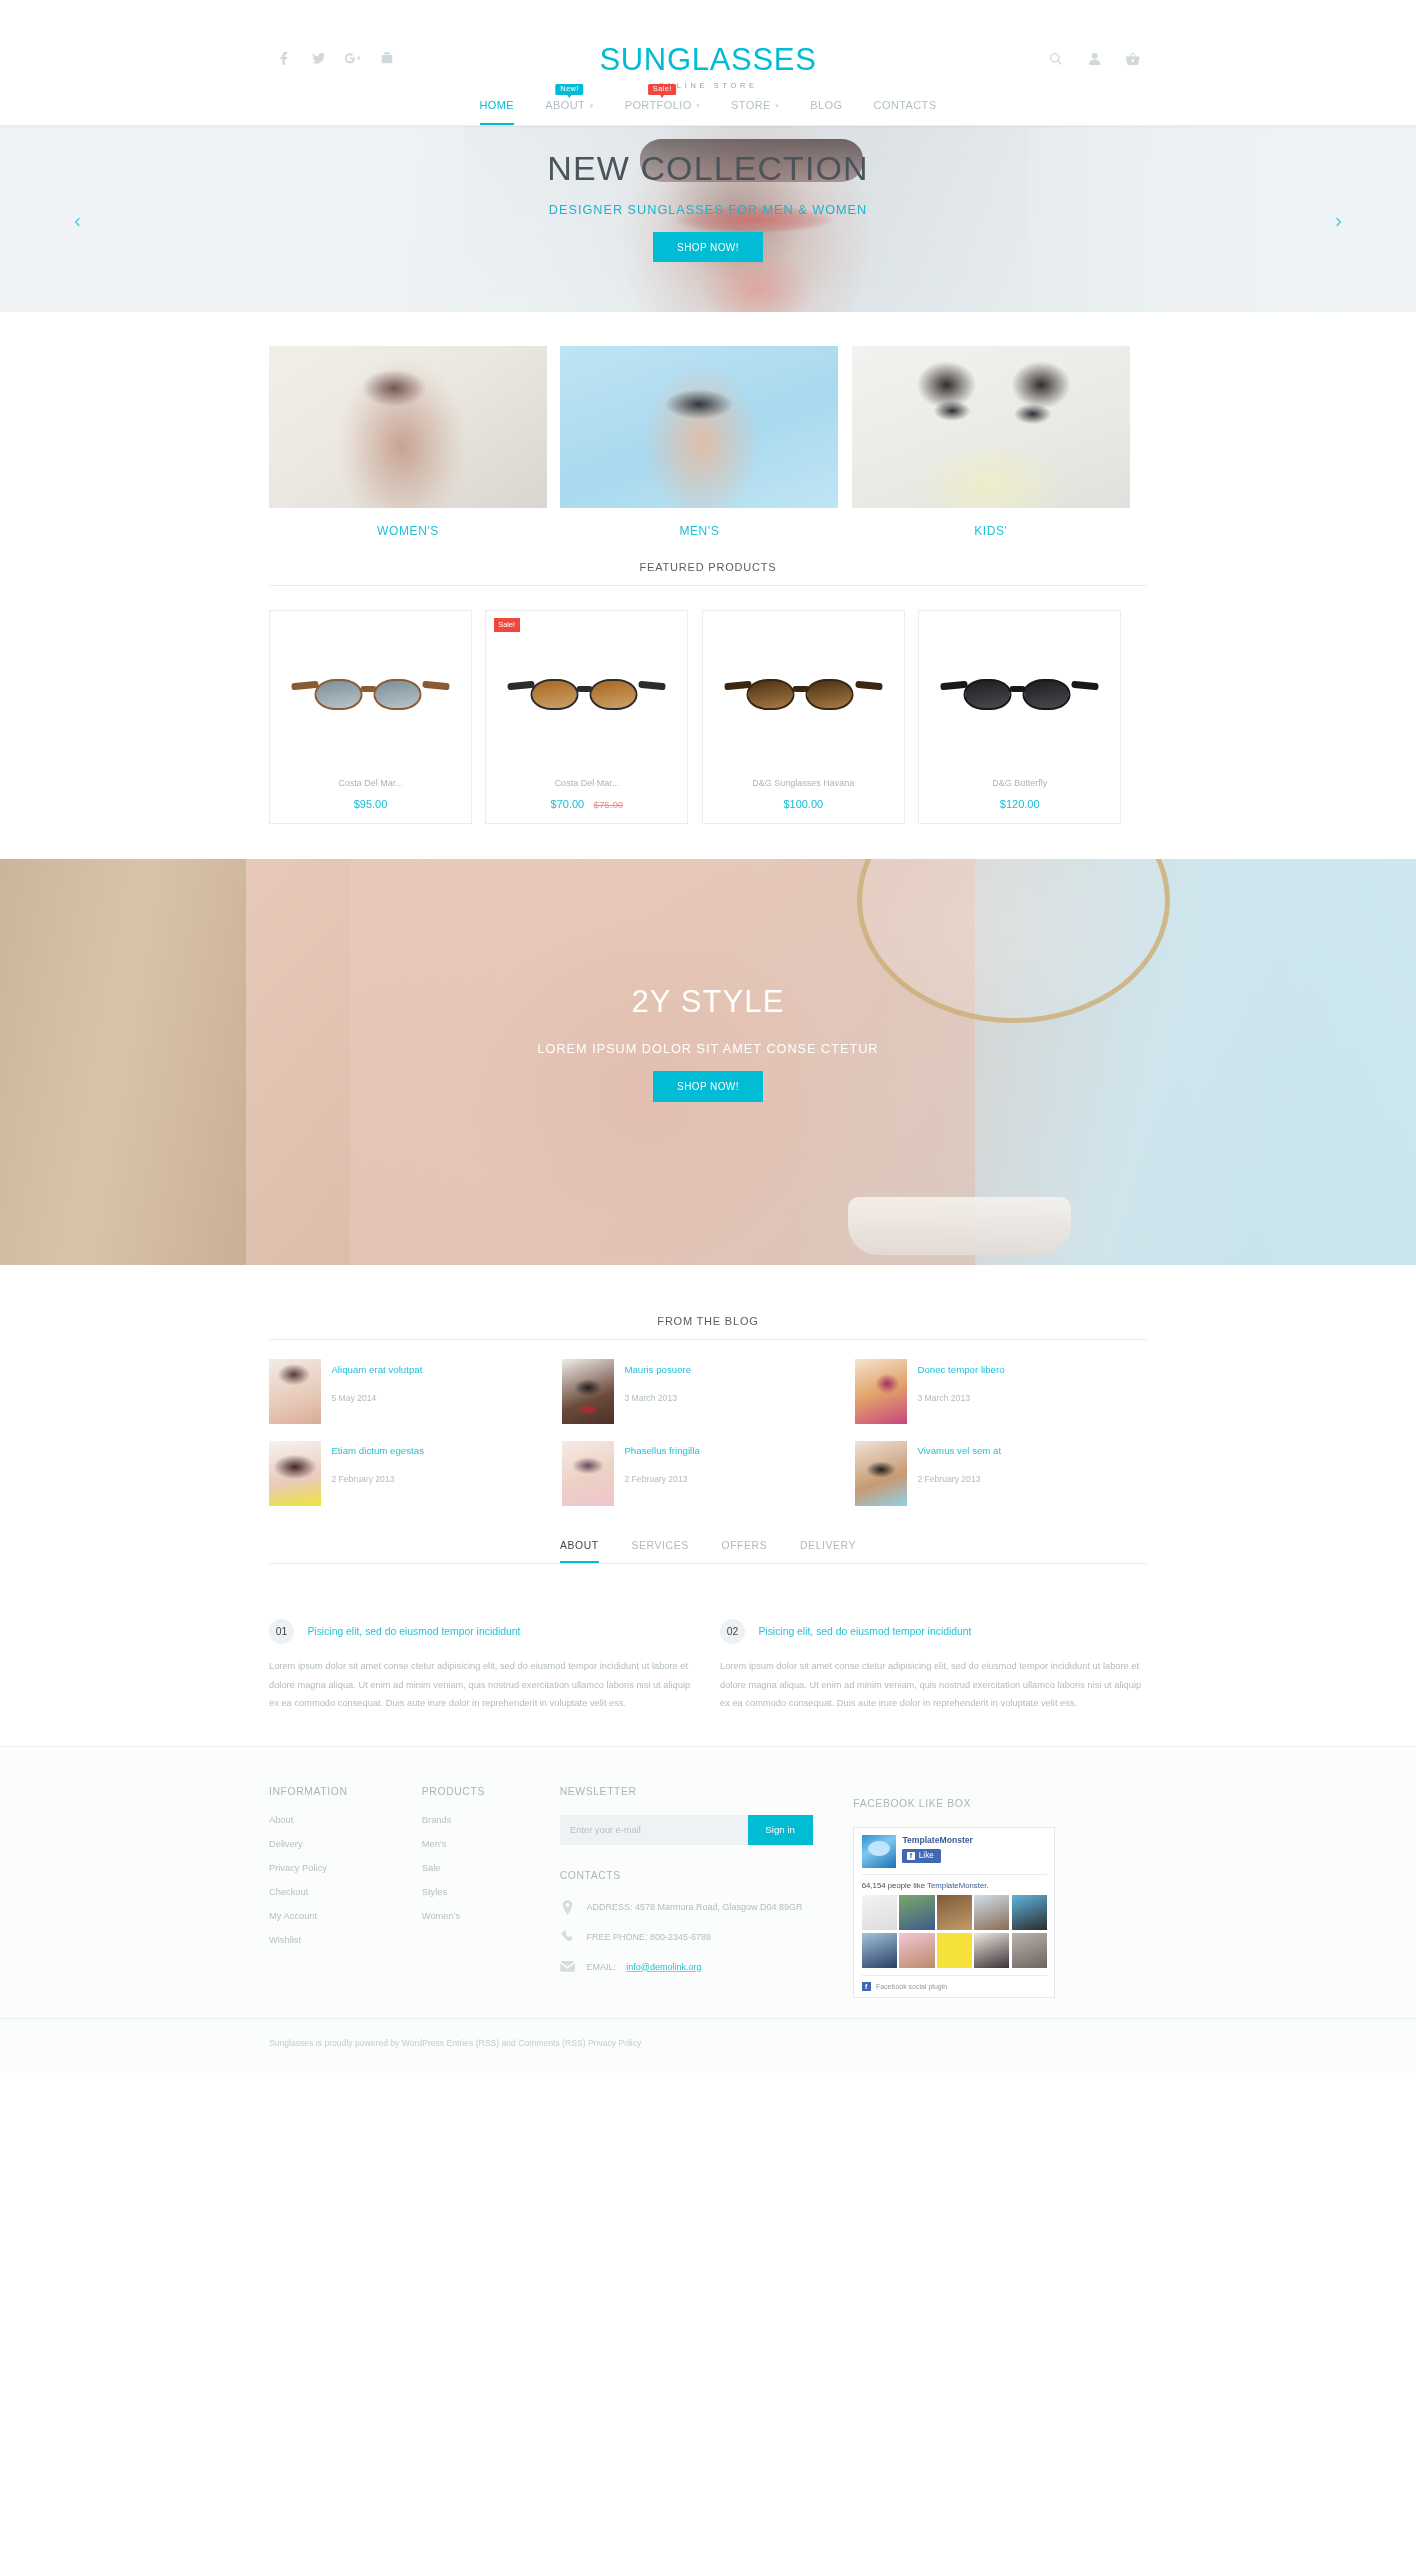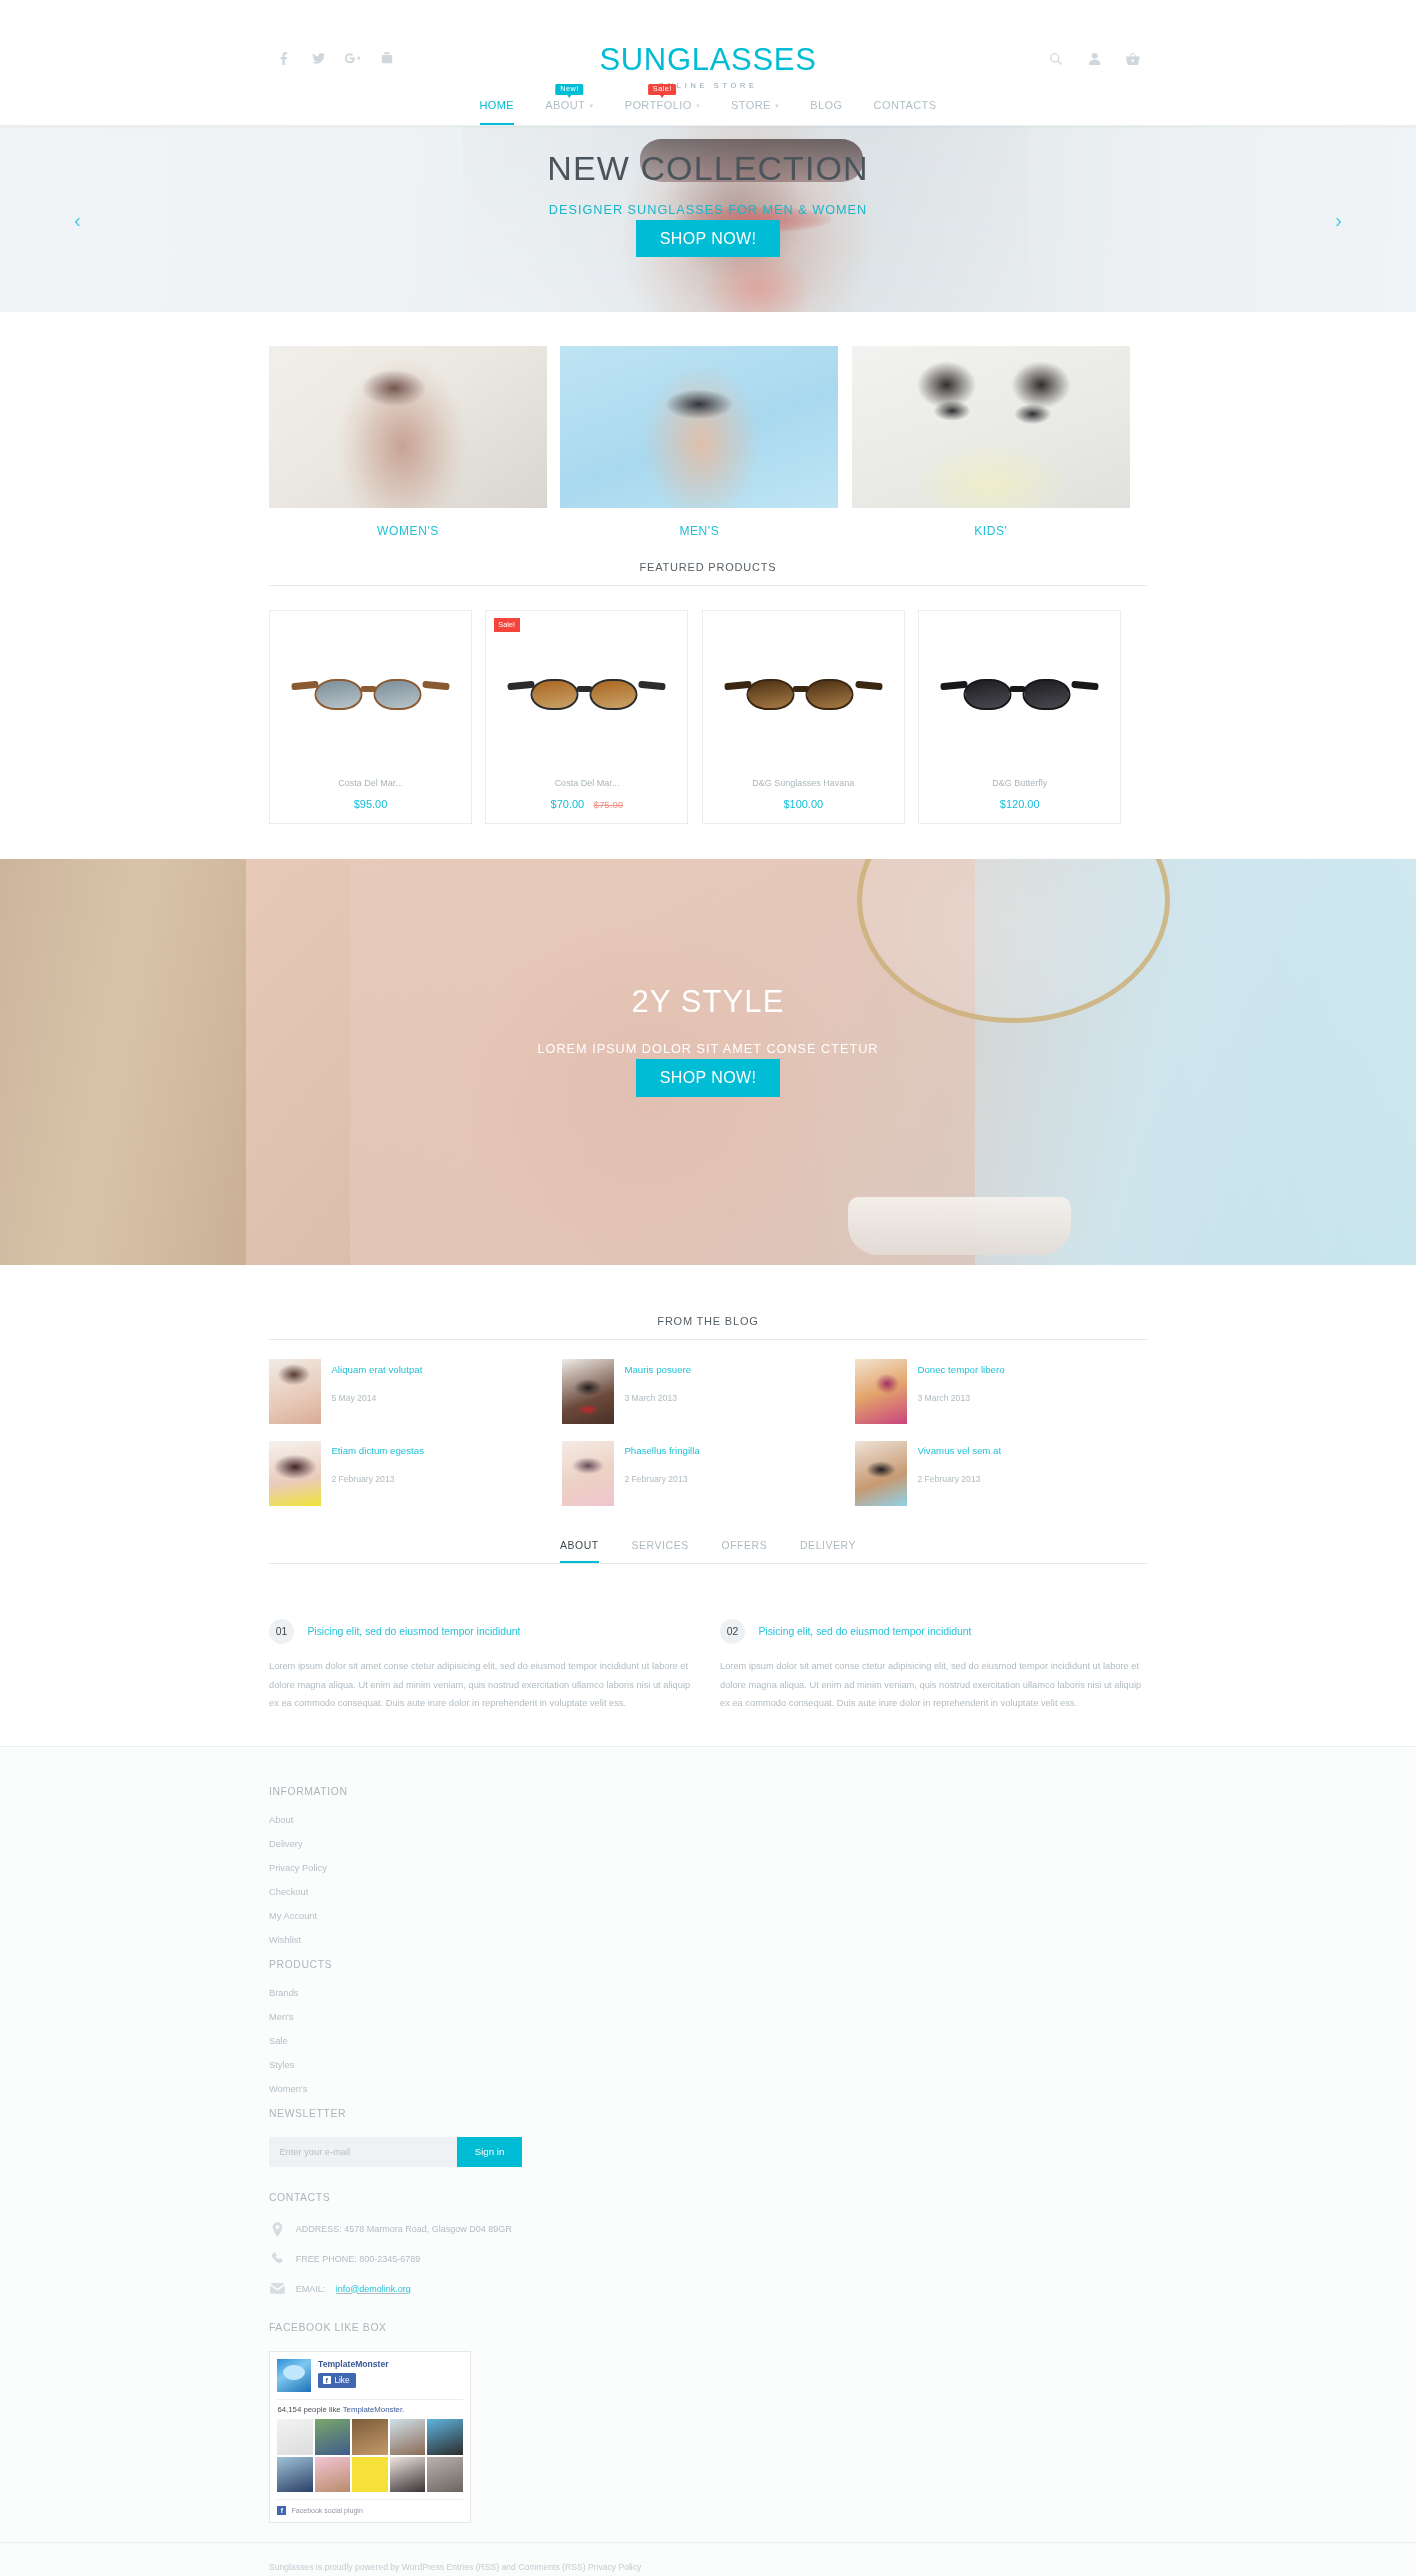--- a/index.html
+++ b/index.html
@@ -146,24 +146,24 @@
     line-height: 1.05;
   }
   .hero-sub {
     margin-top: 16.4px;
     font-size: 12.7px;
     letter-spacing: 1px;
     color: #1ab5cc;
   }
   .btn-primary {
     display: inline-block;
-    margin-top: 3px;
+    margin-top: 15px;
     background: #00bcd4;
     color: #fff;
-    font-size: 16px;
+    font-size: 10px;
     letter-spacing: 0.4px;
     padding: 9.7px 24px;
     border: none;
     cursor: pointer;
     font-family: "Liberation Sans", sans-serif;
   }
   .hero-arrow {
     position: absolute;
     top: 50%; transform: translateY(-50%);
     color: #4dd0e1;
@@ -321,21 +321,21 @@
   .tnum {
     width: 25px; height: 25px; border-radius: 50%;
     background: #eef1f3; color: #3e474c;
     font-size: 10.4px; display: flex; align-items: center; justify-content: center;
   }
   .thead-text { font-size: 10.4px; color: #26c3d9; }
   .tbody-text { margin-top: 13.4px; font-size: 9.3px; line-height: 2.0; color: #b2bcc2; }
 
   
   .footer { background: #fbfcfc; border-top: 0.7px solid #eceff1; padding: 39px 0 19.4px 0; }
-  .footer-row { display: flex; flex-direction: column; }
+  .footer-row { display: flex; }
   .fcol-info { width: 153px; }
   .fcol-prod { width: 138px; }
   .fcol-news { width: 294px; }
   .fcol-fb { width: 294px; margin-top: 12px; }
   .fcol-title { font-size: 10.4px; color: #aab5bb; letter-spacing: 0.6px; margin-bottom: 18px; }
   .flink { display: block; font-size: 9.3px; color: #b6c0c6; margin-bottom: 14px; cursor: pointer; }
 
   .news-form { display: flex; width: 253px; height: 30px; }
   .news-input {
     flex: 1; border: none; background: #eef2f4; padding: 0 10.4px;

